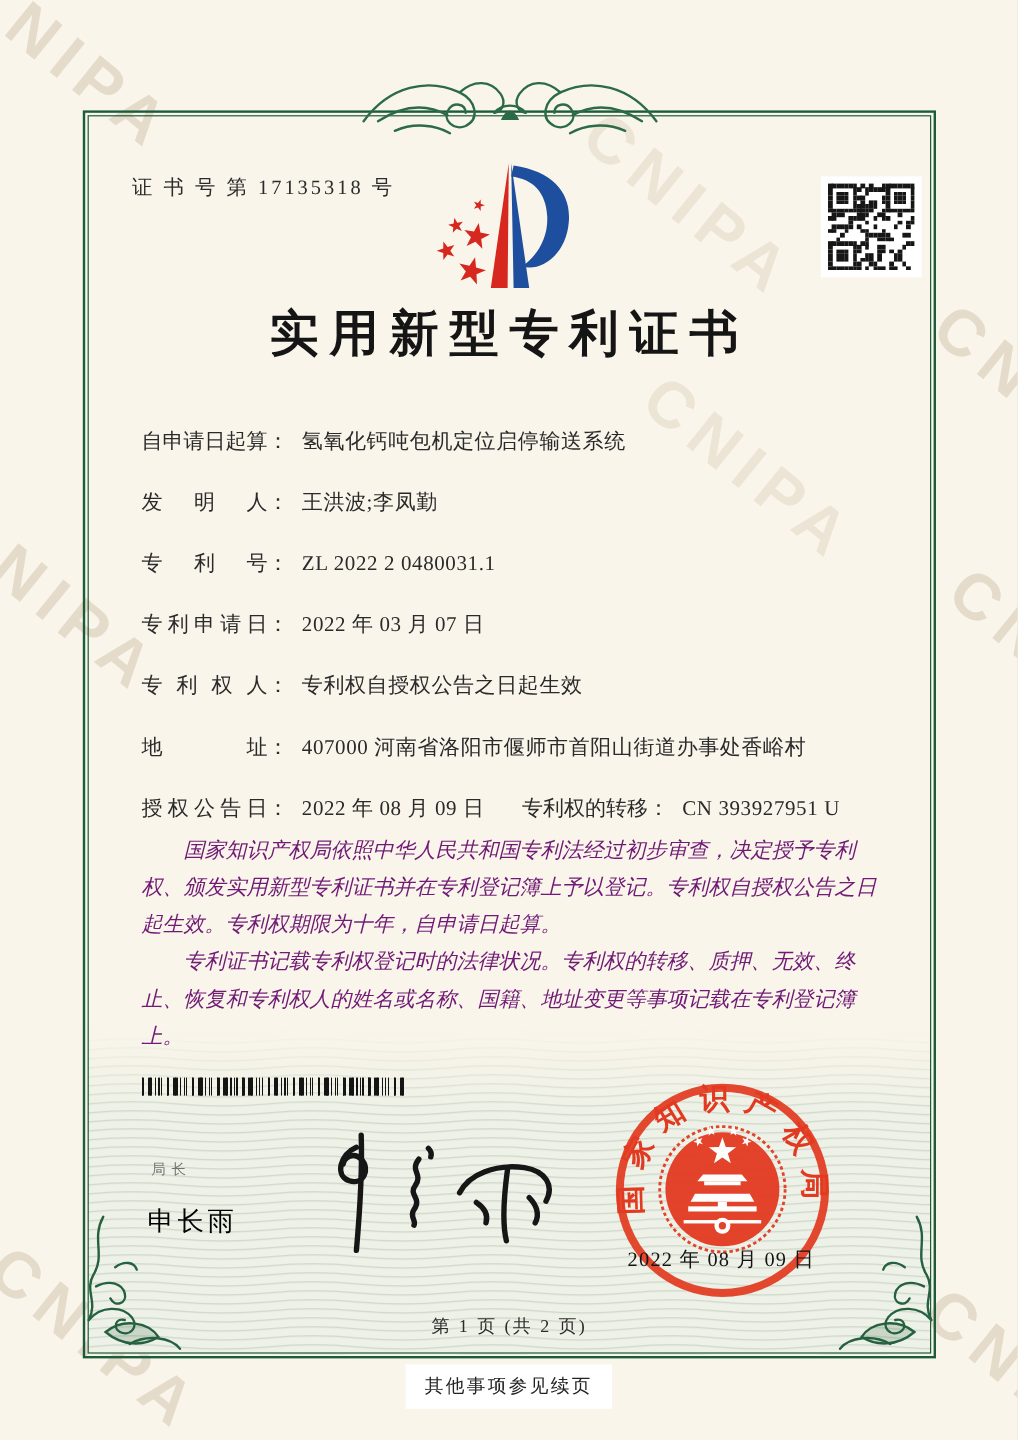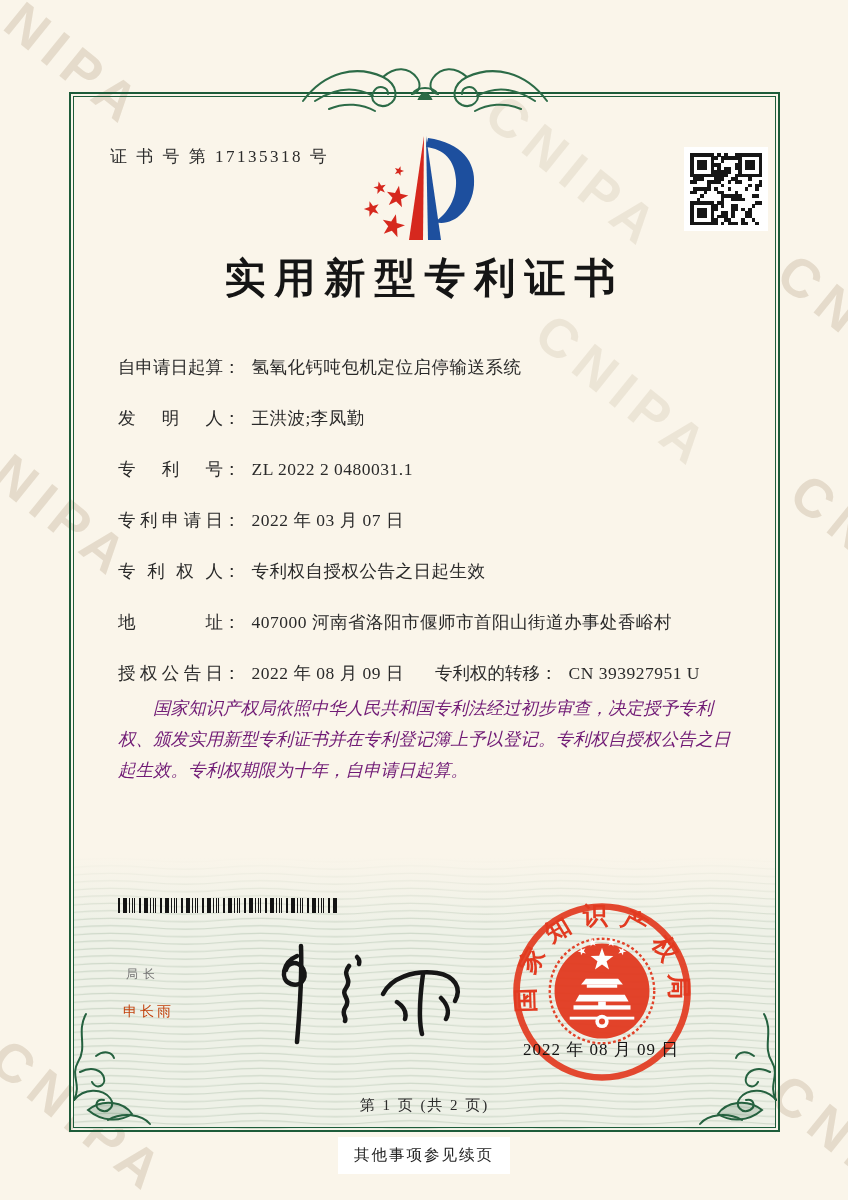--- a/index.html
+++ b/index.html
@@ -52,21 +52,21 @@
 
   
   .barcode{position:absolute;left:118px;top:898px;width:221px;height:15px;
     background:
       repeating-linear-gradient(90deg,#141414 0 2px,transparent 2px 5px,#141414 5px 9px,
         transparent 9px 11px,#141414 11px 12px,transparent 12px 16px,#141414 16px 17px,transparent 17px 21px),
       repeating-linear-gradient(90deg,#141414 0 1px,transparent 1px 7px);}
 
   
   .sigtitle{position:absolute;left:126px;top:966px;font-size:12px;letter-spacing:5px;color:#737373;}
-  .signame{position:absolute;left:123px;top:1003px;font-size:14px;letter-spacing:3px;color:#c2410c;}
+  .signame{position:absolute;left:123px;top:1003px;font-size:22px;letter-spacing:3px;color:#000000;}
   .sigscript{position:absolute;left:245px;top:940px;width:235px;height:108px;}
   .seal{position:absolute;left:507px;top:897px;width:190px;height:190px;}
   .sealdate{position:absolute;left:523px;top:1038px;width:200px;font-size:17px;letter-spacing:1px;
             color:#141414;white-space:nowrap;}
 
   
   .pageinfo{position:absolute;left:69px;top:1096px;width:711px;text-align:center;
             font-size:15px;letter-spacing:2px;color:#2b2b2b;}
   .contnote{position:absolute;left:50%;top:1137px;transform:translateX(-50%);
             background:#ffffff;padding:8px 16px;font-size:15.5px;letter-spacing:2px;color:#222;}
@@ -404,20 +404,21 @@
   </div>
   <div class="frow" style="top:661px">
     <span class="flabel">授权公告日</span><span class="fcolon">：</span><span class="fval">2022 年 08 月 09 日</span>
     <span class="g2">
       <span class="flabel">专利权的转移</span><span class="fcolon">：</span><span class="fval">CN 393927951 U</span>
     </span>
   </div>
 
   <div class="lawtext">
     <p>国家知识产权局依照中华人民共和国专利法经过初步审查，决定授予专利权、颁发实用新型专利证书并在专利登记簿上予以登记。专利权自授权公告之日起生效。专利权期限为十年，自申请日起算。</p>
+    <p>专利证书记载专利权登记时的法律状况。专利权的转移、质押、无效、终止、恢复和专利权人的姓名或名称、国籍、地址变更等事项记载在专利登记簿上。</p>
   </div>
 
   <div class="barcode"></div>
 
   <div class="sigtitle">局长</div>
   <div class="signame">申长雨</div>
   <svg class="sigscript" viewBox="0 0 235 108">
     <g stroke="#161616" stroke-width="4.5" fill="none" stroke-linecap="round">
       <path d="M52,16 C38,22 34,40 46,44 C58,48 64,34 56,26 C50,20 42,24 41,30"></path>
       <path d="M56,6 C57,34 55,68 52,102"></path>

